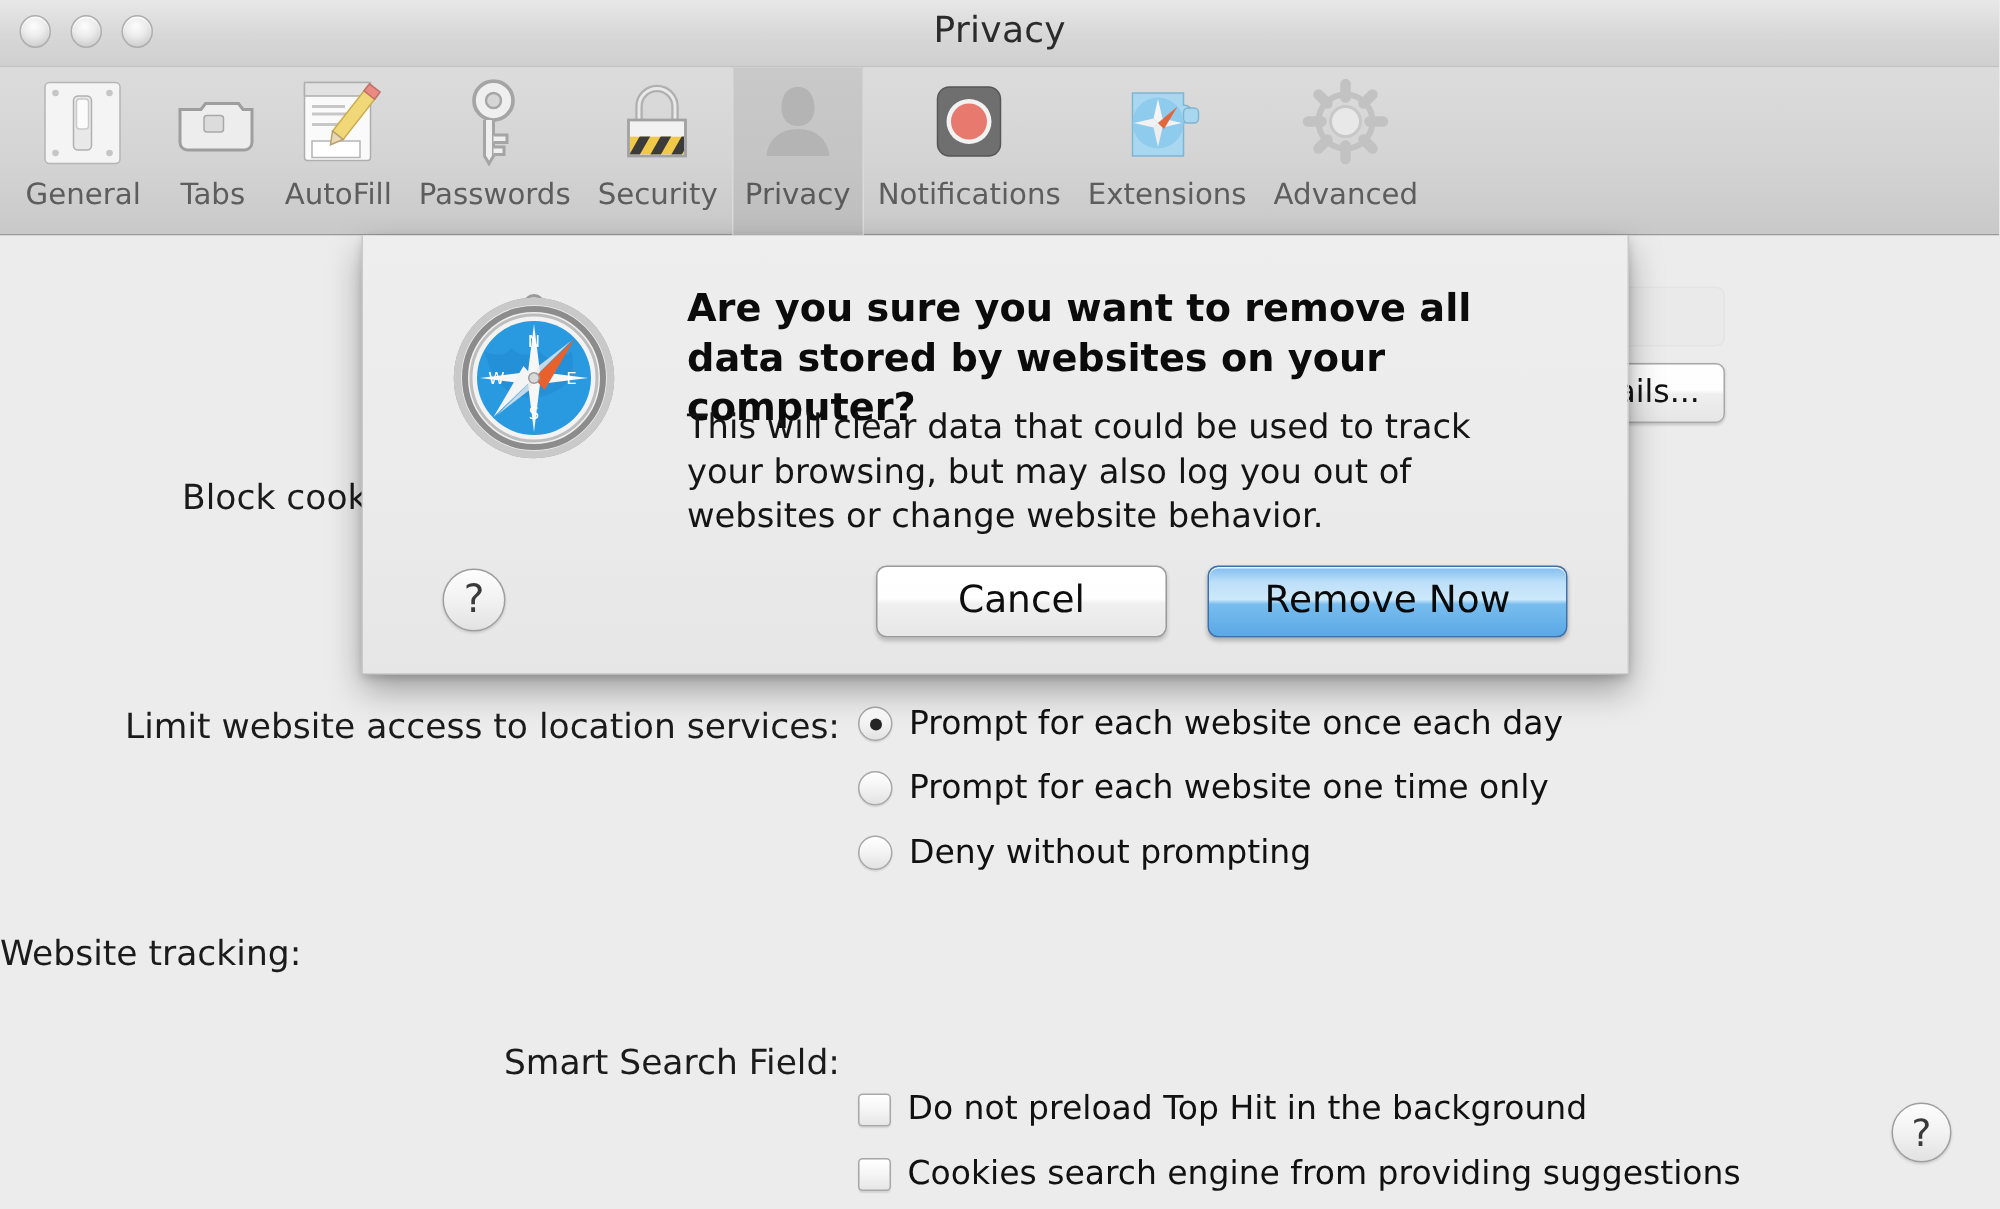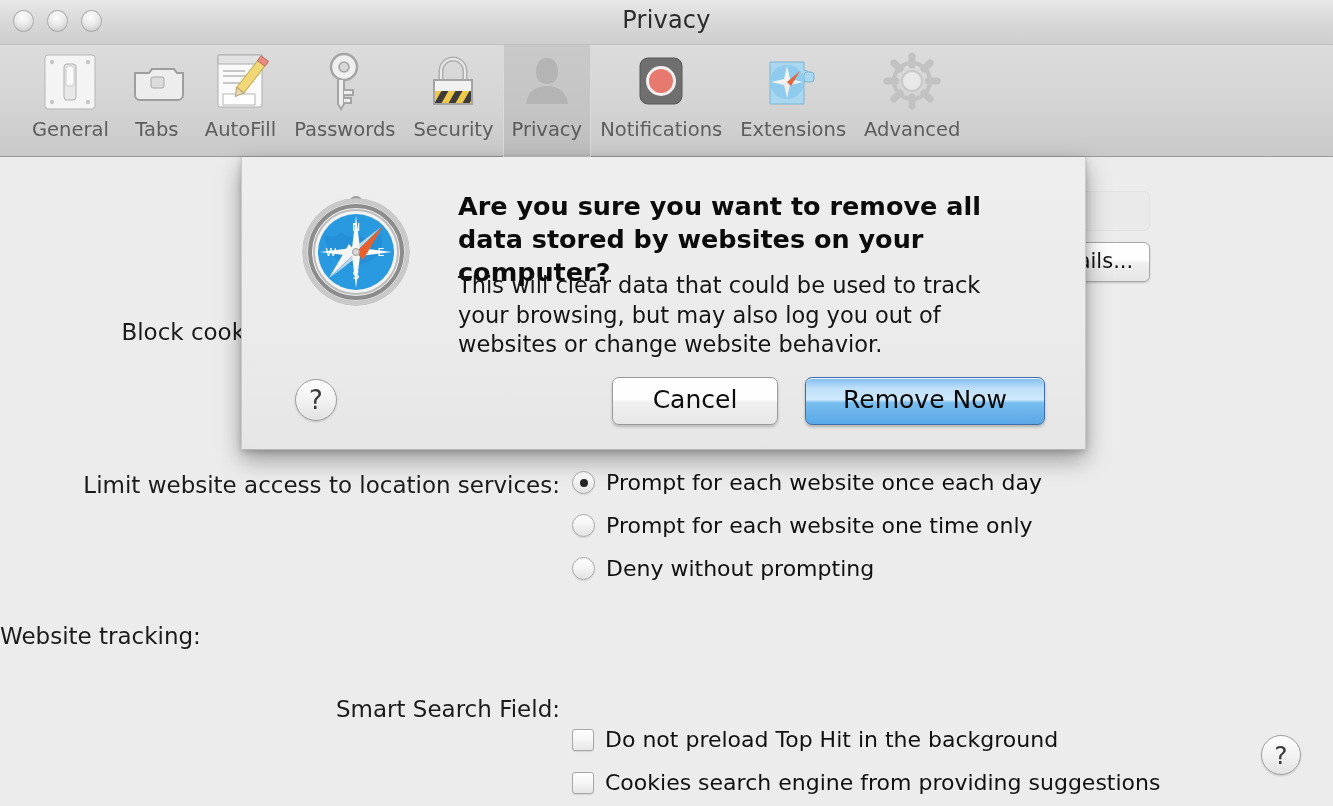--- a/index.html
+++ b/index.html
@@ -33,21 +33,21 @@
     position: absolute; left: 0; right: 0; top: 6px;
     text-align: center;
     font-size: 24px; color: #2b2b2b; letter-spacing: .2px;
   }
 
   
   #toolbar {
     position: absolute; left: 0; top: 45px; width: 1333px; height: 112px;
     background: linear-gradient(to bottom, #dcdcdc 0%, #d4d4d4 55%, #c9c9c9 100%);
     border-bottom: 1px solid #9a9a9a;
-    display: flex; align-items: center; padding-left: 23px;
+    display: flex; align-items: center; padding-left: 8px;
   }
   .tb-item {
     width: auto; min-width: 72px;
     padding: 6px 9px 0 9px;
     height: 112px;
     display: flex; flex-direction: column; align-items: center;
     position: relative;
   }
   .tb-item.selected {
     background: linear-gradient(to bottom, #c9c9c9 0%, #c4c4c4 60%, #bdbdbd 100%);
@@ -142,21 +142,21 @@
     position: absolute; left: 216px; top: 114px; width: 570px;
     font-size: 22.5px; color: #141414; line-height: 1.32;
   }
   #sheet-help { position: absolute; left: 53px; top: 222px; }
   #sheet-buttons {
     position: absolute; right: 40px; top: 220px;
     display: flex; gap: 27px; align-items: center;
   }
   .sheet-btn {
     font-size: 25px; padding: 7px 0 10px 0;
-    width: 166px; text-align: center; border-radius: 7px;
+    width: 194px; text-align: center; border-radius: 7px;
     border: 1px solid #9a9a9a;
     background: linear-gradient(to bottom, #ffffff 0%, #fefefe 46%, #f0f0f0 53%, #e7e7e7 100%);
     box-shadow: 0 2px 3px rgba(0,0,0,.20), inset 0 1px 0 #fff;
     color: #0d0d0d;
   }
   .sheet-btn.primary {
     width: 240px;
     color: #0a0a0a;
     border: 1px solid #3f6fa8;
     background: linear-gradient(to bottom, #7fbcf0 0%, #bddff8 22%, #cde9fb 47%, #78bdee 54%, #5aa8e6 100%);

